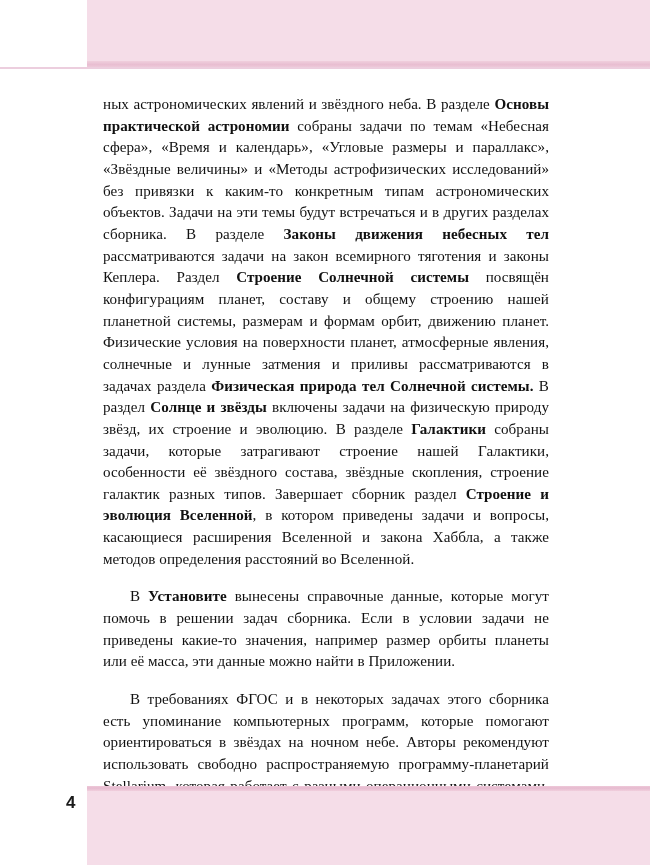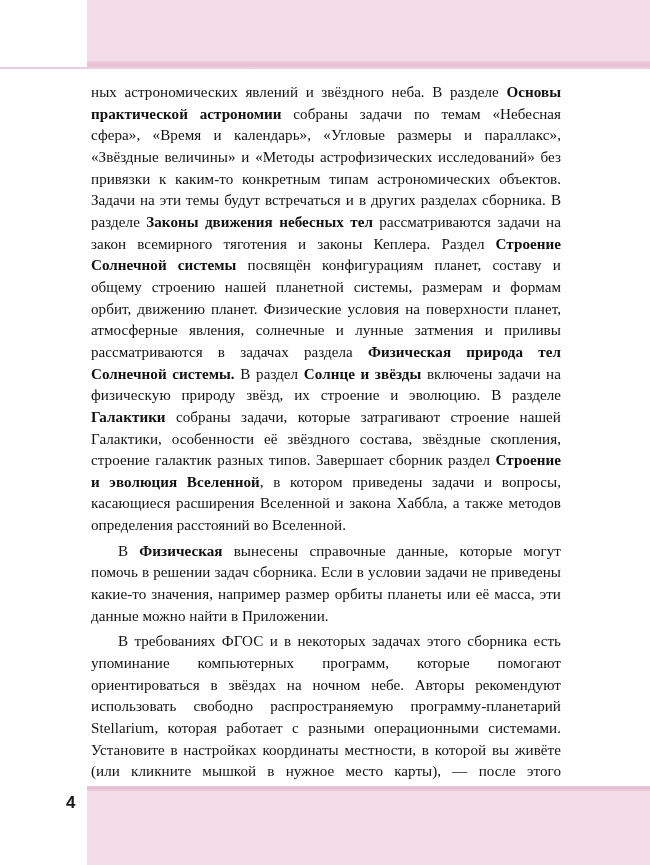--- a/index.html
+++ b/index.html
@@ -53,21 +53,21 @@
   .hairline-top { top: 67px; }
 
   
   .text-column {
     position: absolute;
     left: 87px;
     top: 78px;
     width: 478px;
   }
   .para {
-    margin: 4px;
+    margin: 16px;
     font-size: 15.1px;
     line-height: 21.65px;
     text-align: justify;
     text-justify: inter-word;
     color: #111111;
     letter-spacing: 0.05px;
     hyphens: manual;
   }
   .para.indent {
     text-indent: 27px;
@@ -91,21 +91,21 @@
 
 <div id="page" style="background: rgb(255, 255, 255);">
 
   <div class="band band-top" style="background: rgb(245, 221, 232);">
     <div class="band-edge"></div>
   </div>
   <div class="hairline hairline-top"></div>
 
   <div class="text-column">
     <p class="para">ных астрономических явлений и звёздного неба. В разделе <b>Основы практической астрономии</b> собраны задачи по темам «Небесная сфера», «Время и календарь», «Угловые размеры и параллакс», «Звёздные величины» и «Методы астрофизических исследований» без привязки к каким-то конкретным типам астрономических объектов. Задачи на эти темы будут встречаться и в других разделах сборника. В разделе <b>Законы движения небесных тел</b> рассматриваются задачи на закон всемирного тяготения и законы Кеплера. Раздел <b>Строение Солнечной системы</b> посвящён конфигурациям планет, составу и общему строению нашей планетной системы, размерам и формам орбит, движению планет. Физические условия на поверхности планет, атмосферные явления, солнечные и лунные затмения и приливы рассматриваются в задачах раздела <b>Физическая природа тел Солнечной системы.</b> В раздел <b>Солнце и звёзды</b> включены задачи на физическую природу звёзд, их строение и эволюцию. В разделе <b>Галактики</b> собраны задачи, которые затрагивают строение нашей Галактики, особенности её звёздного состава, звёздные скопления, строение галактик разных типов. Завершает сборник раздел <b>Строение и эволюция Вселенной</b>, в котором приведены задачи и вопросы, касающиеся расширения Вселенной и закона Хаббла, а также методов определения расстояний во Вселенной.</p>
-    <p class="para indent">В <b>Физическая</b> вынесены справочные данные, которые могут помочь в решении задач сборника. Если в условии задачи не приведены какие-то значения, например размер орбиты планеты или её масса, эти данные можно найти в Приложении.</p>
+    <p class="para indent">В <b>Установите</b> вынесены справочные данные, которые могут помочь в решении задач сборника. Если в условии задачи не приведены какие-то значения, например размер орбиты планеты или её масса, эти данные можно найти в Приложении.</p>
     <p class="para indent">В требованиях ФГОС и в некоторых задачах этого сборника есть упоминание компьютерных программ, которые помогают ориентироваться в звёздах на ночном небе. Авторы рекомендуют использовать свободно распространяемую программу-планетарий Stellarium, которая работает с разными операционными системами. Установите в настройках координаты местности, в которой вы живёте (или кликните мышкой в нужное место карты), — после этого планетарий готов к работе.</p>
     <p class="para indent">Надеемся, что сборник будет полезен учащимся для того, чтобы лучше изучить астрономию, а учителям для организации учебного процесса. Желаем успехов в учебной деятельности и новых открытий в бесконечных глубинах Вселенной.</p>
 
   </div>
 
   <div class="band band-bottom" style="background: rgb(245, 221, 232);">
     <div class="band-edge-top"></div>
   </div>
 
   <div class="folio">4</div>

